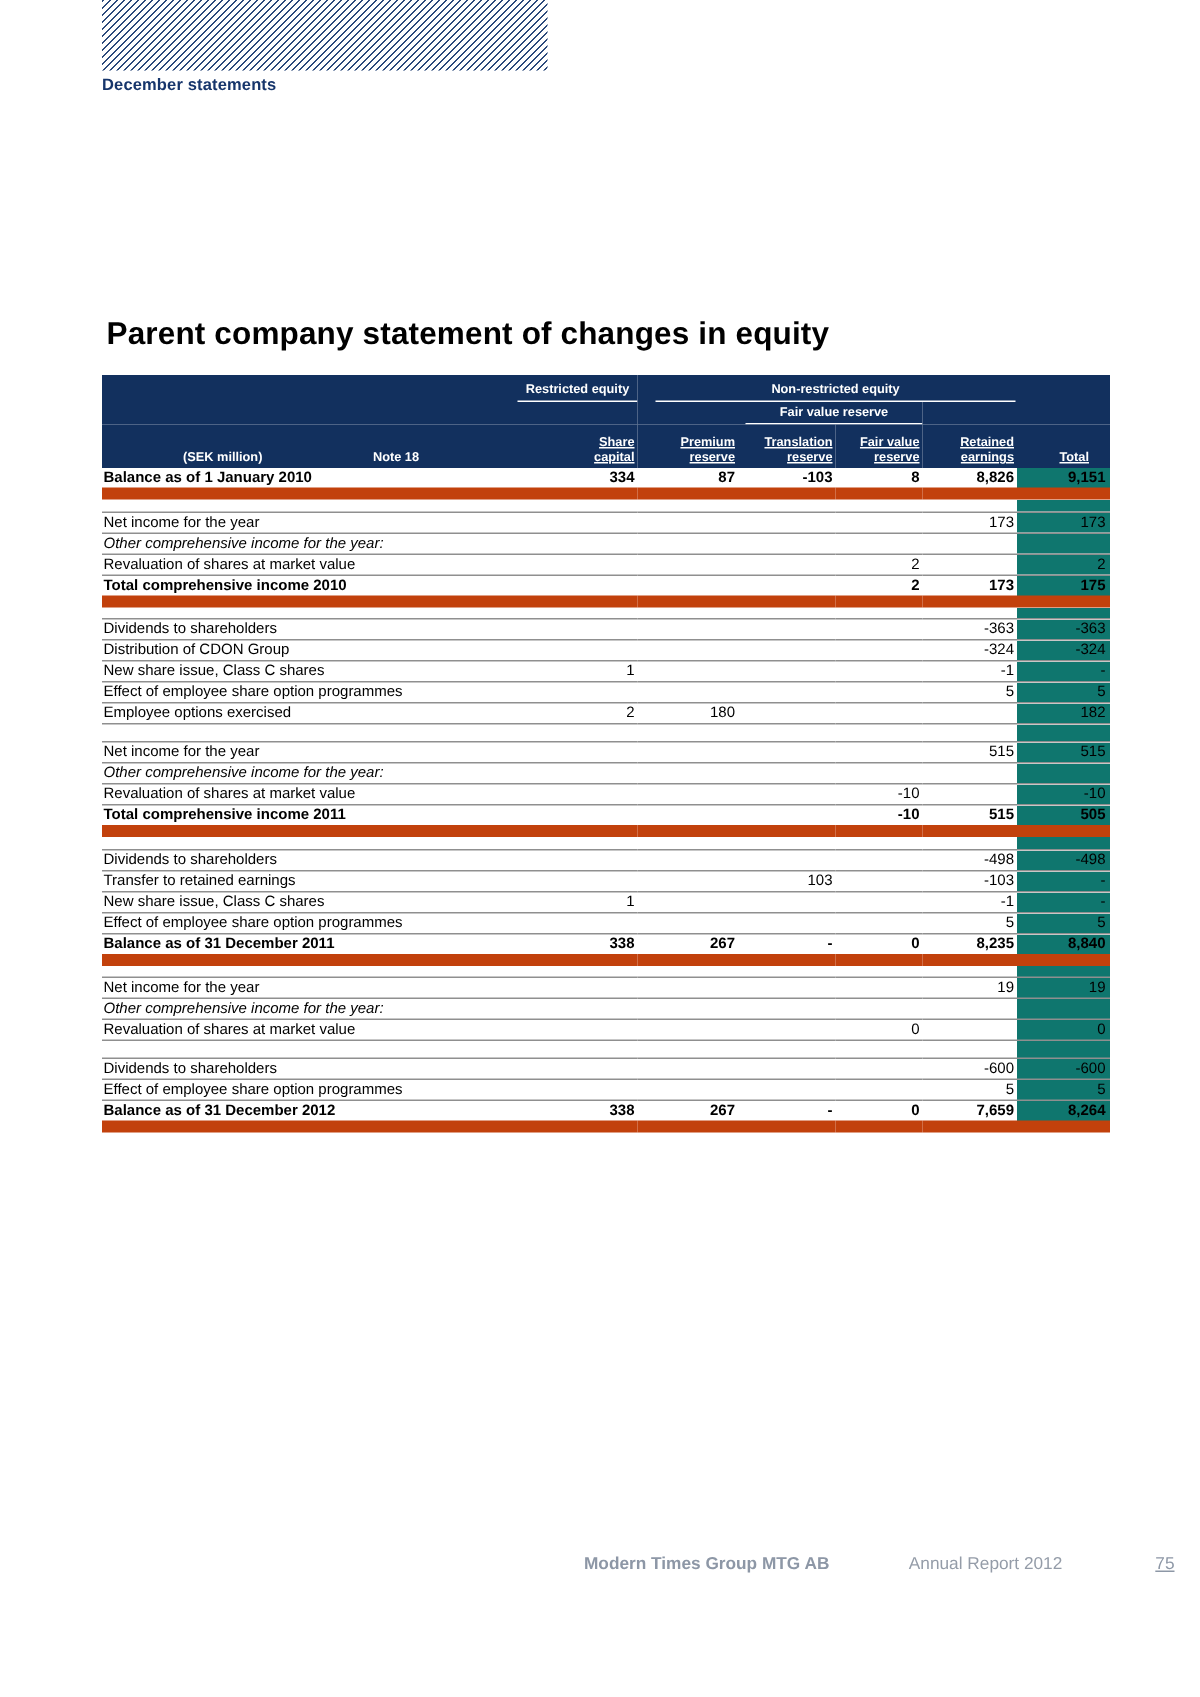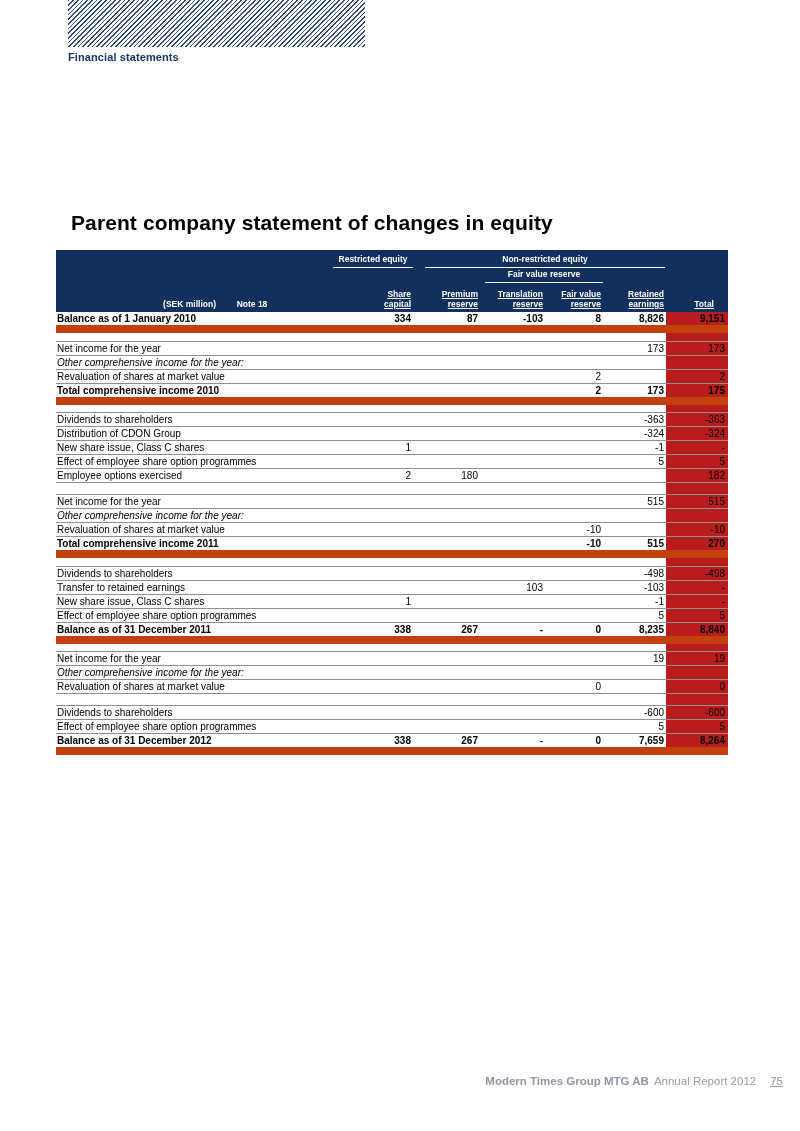--- a/index.html
+++ b/index.html
@@ -20,71 +20,71 @@
   .eyebrow {
     position:absolute; left:68px; top:51px;
     font-size:11px; font-weight:bold; color:#16356b;
     letter-spacing:0.1px;
   }
   .page-title {
     position:absolute; left:71px; top:211px;
     font-size:21px; font-weight:bold; color:#000000;
     letter-spacing:0.1px;
   }
-  .table-wrap { position:absolute; left:56px; top:250px; width:672px; }
+  .table-wrap { position:absolute; left:68px; top:250px; width:672px; }
   table { border-collapse:collapse; table-layout:fixed; width:672px; }
 
   
   thead th {
     background:#12305e; color:#ffffff; font-weight:bold;
     font-size:8.5px; padding:0; vertical-align:bottom;
   }
   tr.hrow1 th { height:18px; }
   tr.hrow2 th { height:15px; }
   tr.hrow3 th { height:29px; }
   .gu {
     border-bottom:1.5px solid #ffffff; padding-bottom:3px;
     text-align:center; line-height:9px;
   }
   .gu.restricted { margin-left:45px; }
   .gu.nonrestricted { margin-left:12px; margin-right:1px; }
   .gu.fairvalue { margin-left:5px; }
   th.colh { text-align:right; padding:0 2px 3px 0; line-height:10px; white-space:pre-line;text-decoration:underline; }
   th.colh.total-h { padding-right:14px; }
-  th.meta-left { text-align:right; padding:0 0 3px 1px; }
+  th.meta-left { text-align:center; padding:0 0 3px 1px; }
   th.meta-note { text-align:center; padding:0 0 3px 0; }
 
   
   tbody td {
     font-size:10px; height:14px; line-height:13px;
     border-bottom:1px solid #8f8f8f; vertical-align:middle;
     overflow:hidden; white-space:nowrap;
   }
   tbody td.label { text-align:left; padding-left:1px; }
   tbody td.num { text-align:right; padding-right:2px; }
-  tbody td.total { background:#b91c1c; padding-right:3px; }
+  tbody td.total { background:#0f766e; padding-right:3px; }
   tbody tr.bold td { font-weight:bold; border-bottom:8px solid #c2410c; }
   tbody tr.italic td.label { font-style:italic; }
   tbody tr.spacer td { height:12px; }
 
   
   .page-footer {
-    position:absolute; top:1075px; right:17px;
+    position:absolute; top:1037px; right:17px;
     display:flex; align-items:flex-end;
-    font-size:11.5px; color:#949ca8;
+    font-size:11.5px; color:#949ca8;gap:48px;
   }
   .page-footer .company { font-weight:bold; color:#8d97a6; margin-right:5px; }
   .page-footer .pagenum { margin-left:14px; color:#8d97a6;text-decoration:underline; }
 </style>
 </head>
 <body>
 
 <div class="stripe-block"></div>
 
-<div class="eyebrow">Financial statements</div>
+<div class="eyebrow">December statements</div>
 
 <h1 class="page-title">Parent company statement of changes in equity</h1>
 
 <div class="table-wrap">
   <table>
     <colgroup>
       <col style="width:160px">
         <col style="width:72px">
       <col style="width:125px">
         <col style="width:67px">
@@ -275,21 +275,21 @@
           <td class="num"></td>
           <td class="num total">-10</td>
         </tr>
         <tr class="bold">
           <td colspan="2" class="label">Total comprehensive income 2011</td>
           <td class="num"></td>
           <td class="num"></td>
           <td class="num"></td>
           <td class="num">-10</td>
           <td class="num">515</td>
-          <td class="num total">270</td>
+          <td class="num total">505</td>
         </tr>
         <tr class="spacer">
           <td colspan="2" class="label"></td>
           <td class="num"></td>
           <td class="num"></td>
           <td class="num"></td>
           <td class="num"></td>
           <td class="num"></td>
           <td class="num total"></td>
         </tr>

